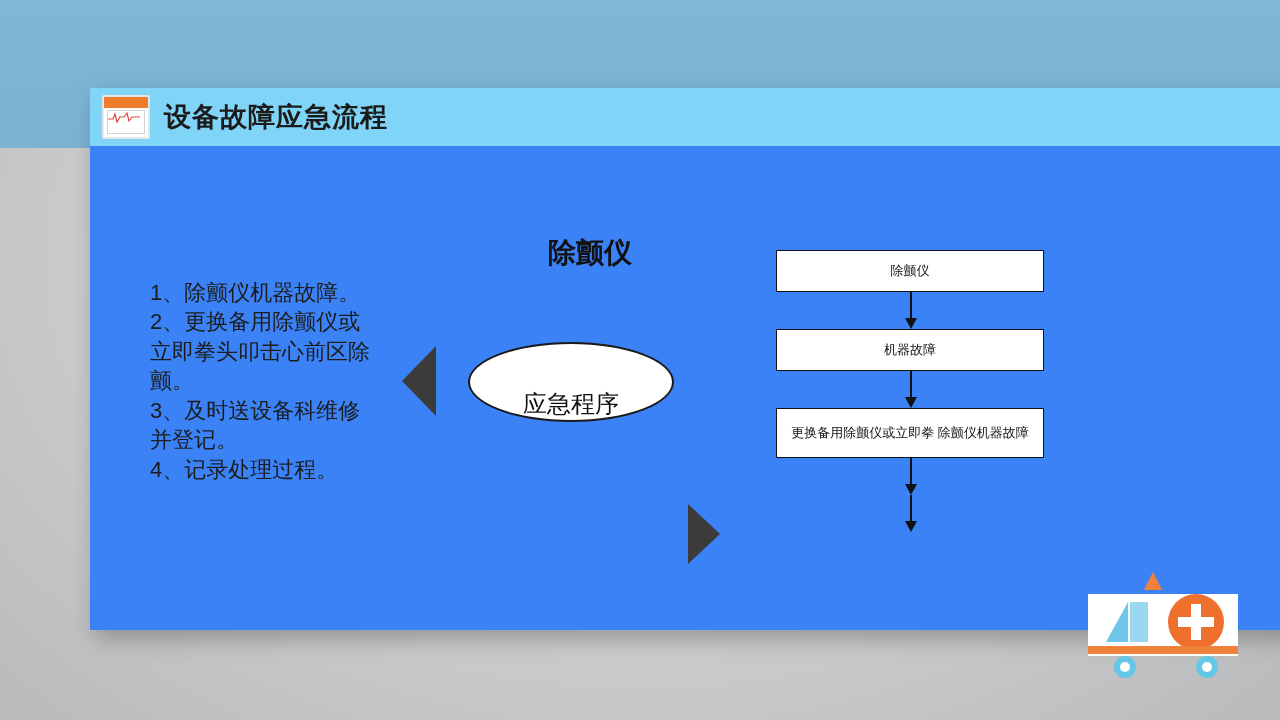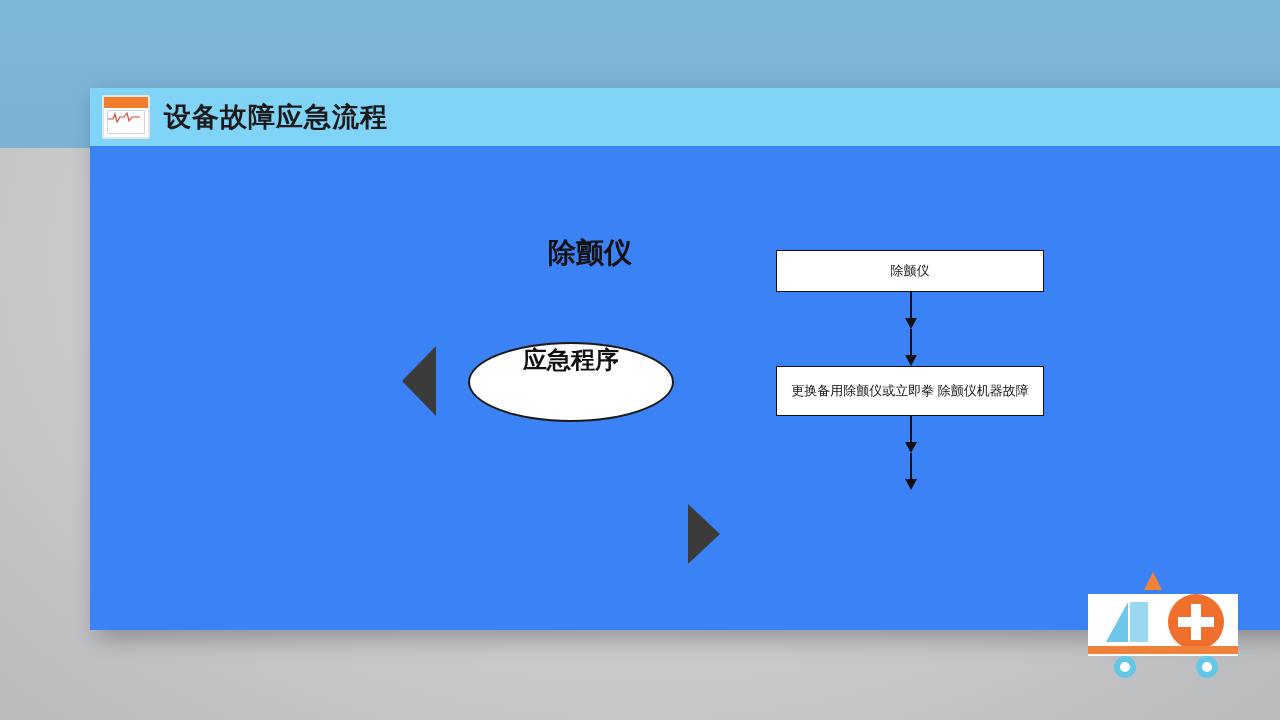--- a/index.html
+++ b/index.html
@@ -169,24 +169,24 @@
   }
 
   
   .ellipse {
     position: absolute;
     width: 202px;
     height: 76px;
     border: 2.5px solid #1a1a1a;
     border-radius: 50%;
     display: flex;
-    align-items: flex-start;
+    align-items: flex-end;
     justify-content: center;
     font-size: 24px;
-    font-weight: bold;
+    font-weight: normal;
     color: #111;
     background: #fff;
   }
   .ellipse-1 { left: 378px; top: 196px; }
   .ellipse-2 { left: 378px; top: 350px; }
 
   
   .tri-left {
     position: absolute;
     left: 312px;
@@ -367,36 +367,43 @@
       <div class="slide-title">设备故障应急流程</div>
       <div class="header-pill">
         <div class="pill-stem"></div>
         <div class="pill-body"></div>
         <div class="pill-cap"></div>
       </div>
     </div>
 
     <div class="slide-body">
 
+      <div class="left-text">
+        <div>1、除颤仪机器故障。</div>
+        <div>2、更换备用除颤仪或立即拳头叩击心前区除颤。</div>
+        <div>3、及时送设备科维修并登记。</div>
+        <div>4、记录处理过程。</div>
+      </div>
 
       <div class="center-title">除颤仪</div>
 
       <div class="tri-left"></div>
       <div class="tri-right"></div>
 
       <div class="ellipse ellipse-1">
         <span>应急程序</span>
       </div>
 
       <div class="flow">
         <div class="flow-box">除颤仪</div>
         <div class="flow-arrow">
             <span class="shaft"></span>
             <span class="head"></span>
           </div>
+        <div class="flow-box">机器故障</div>
         <div class="flow-arrow">
             <span class="shaft"></span>
             <span class="head"></span>
           </div>
         <div class="flow-box tall">更换备用除颤仪或立即拳
 除颤仪机器故障</div>
         <div class="flow-arrow">
             <span class="shaft"></span>
             <span class="head"></span>
           </div>

